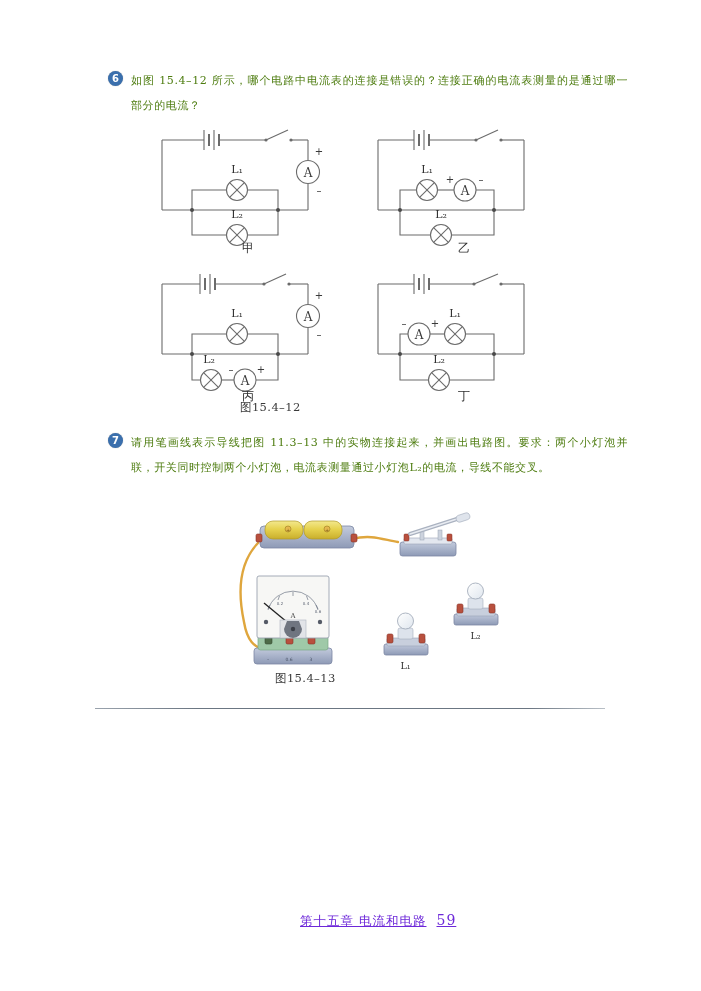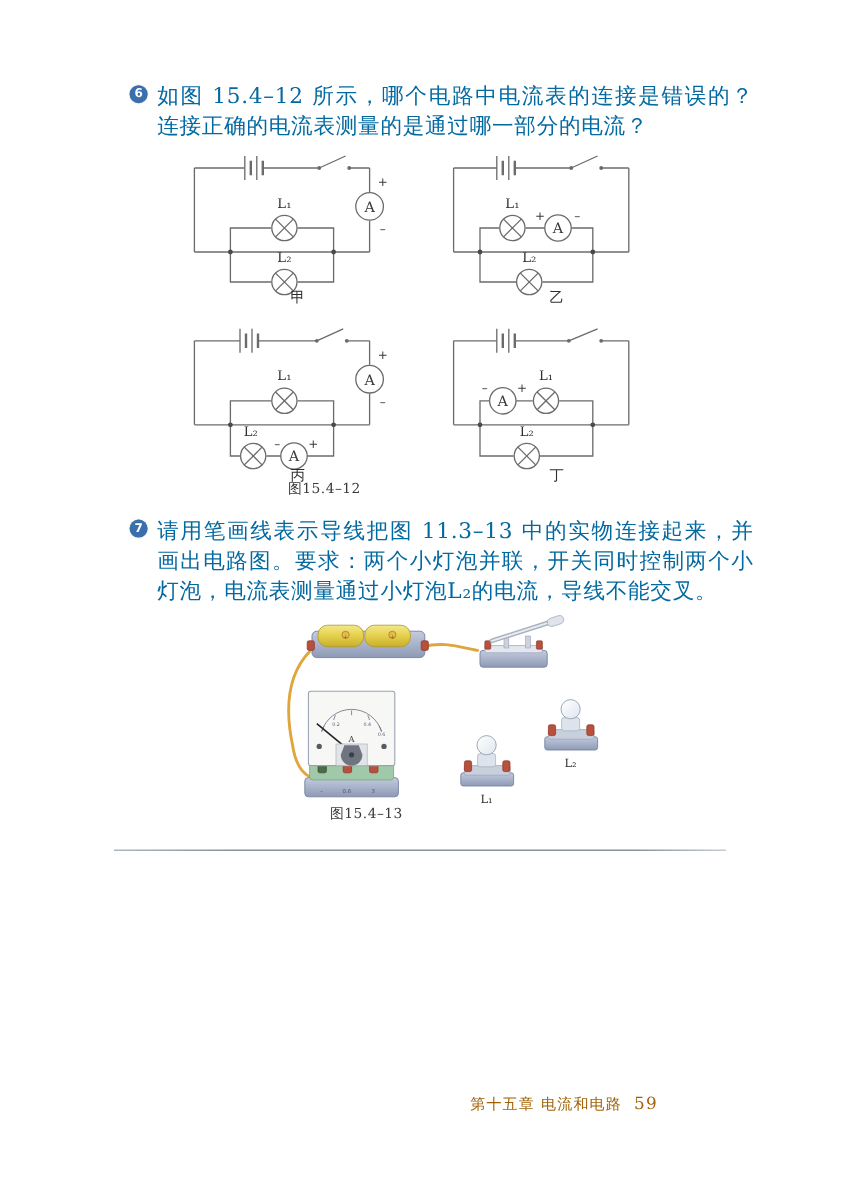--- a/index.html
+++ b/index.html
@@ -45,24 +45,24 @@
     line-height: 15px;
     text-align: center;
     font-weight: bold;
     margin-top: 3px;
     margin-right: 8px;
     box-shadow: 0 0 1px rgba(0,0,0,0.35);
   }
 
   .qtext {
     flex: 1 1 auto;
-    font-size: 18px;
+    font-size: 11px;
     line-height: 25px;
     letter-spacing: 0.6px;
-    color: #0369a1;
+    color: #4d7c0f;
     text-align: justify;
   }
 
   
   #circuit-figure {
     position: absolute;
     left: 140px;
     top: 122px;
     width: 420px;
     height: 300px;
@@ -116,24 +116,25 @@
     height: 1px;
     background: linear-gradient(to right, #9aa3ad, #6b7682 20%, #6b7682 85%, #b9c0c7);
   }
 
   
   #footer {
     position: absolute;
     left: 300px;
     top: 912px;
     width: 340px;
-    text-align: center;
+    text-align: left;
     font-size: 12.5px;
-    color: #a16207;
+    color: #6d28d9;
     letter-spacing: 1px;
+    text-decoration: underline;
   }
   #footer .page-number {
     font-family: "DejaVu Serif", "Liberation Serif", serif;
     font-size: 14px;
     margin-left: 10px;
   }
 </style>
 </head>
 <body>
 

